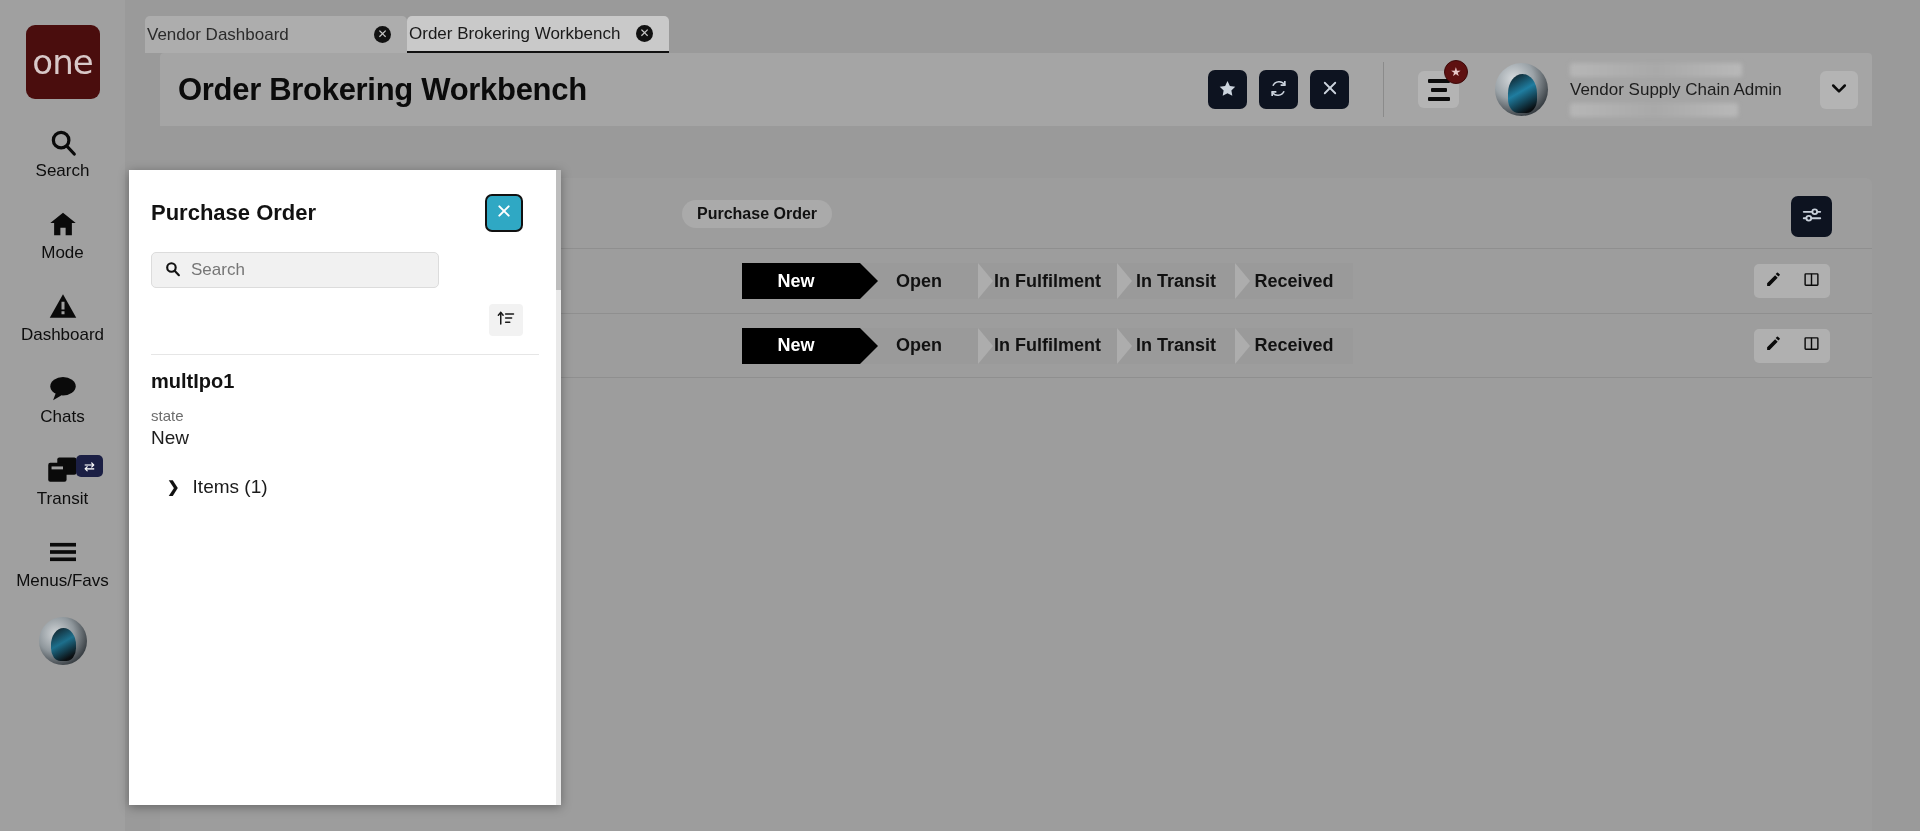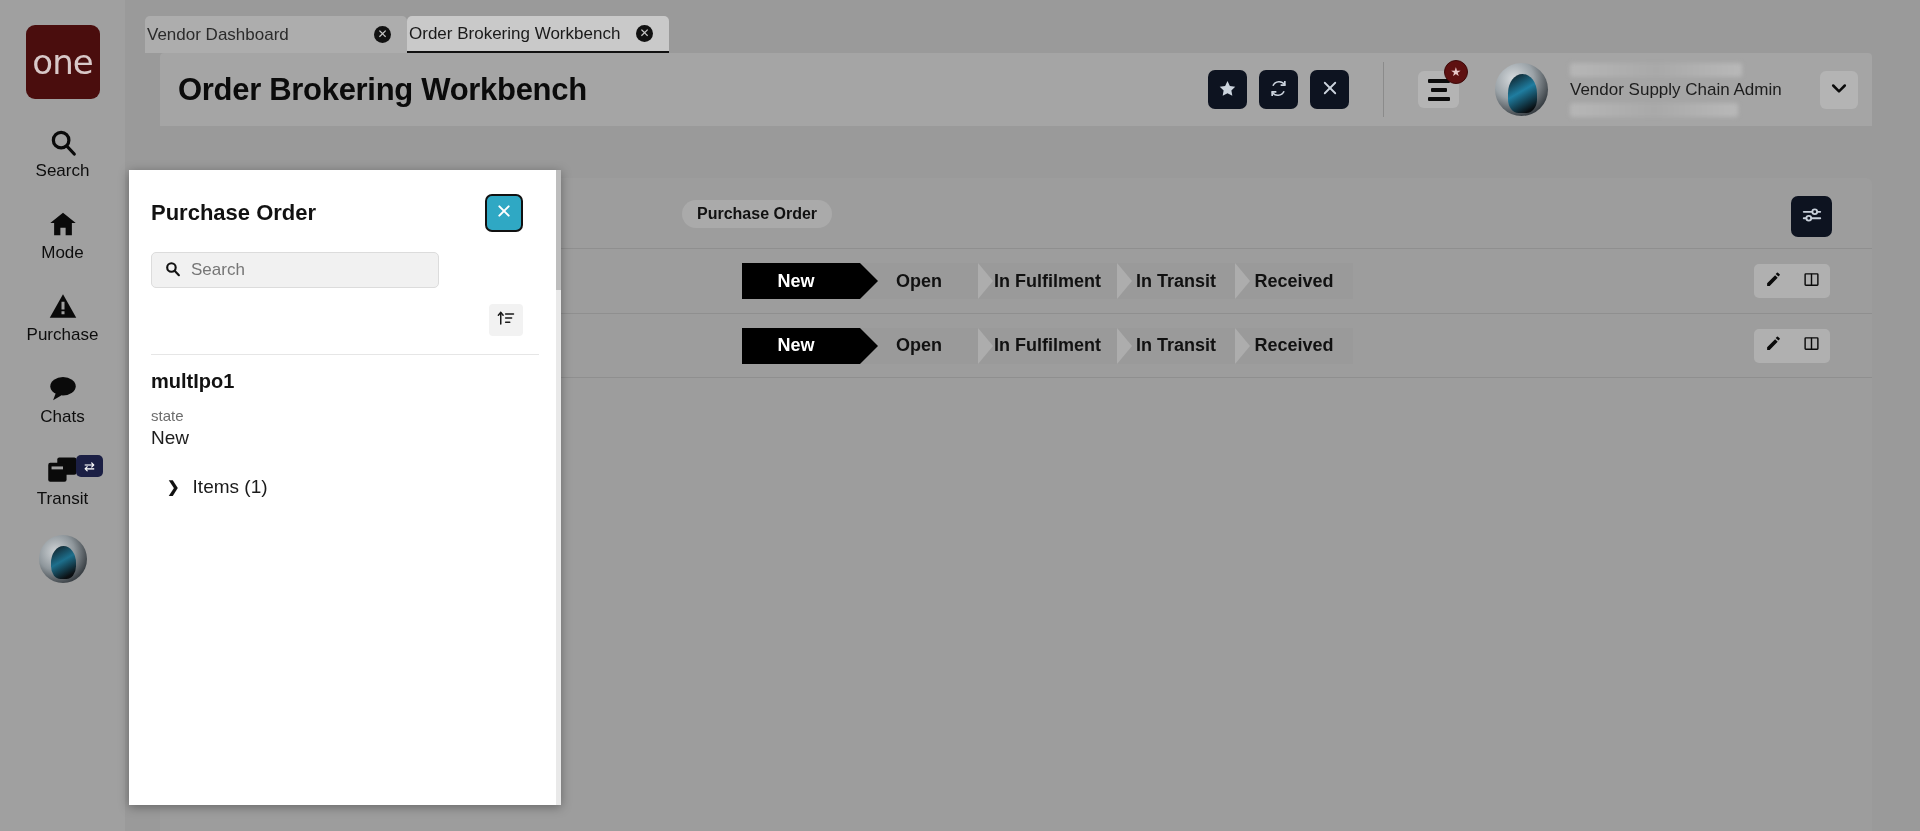--- a/index.html
+++ b/index.html
@@ -395,21 +395,21 @@
     </div>
 
     <div class="rail-item">
       <span class="glyph">
         <svg width="30" height="30" viewBox="0 0 24 24" fill="currentColor">
           <path d="M12 2.6 1.4 21.4h21.2z"></path>
           <rect x="10.8" y="8.6" width="2.4" height="6.2" fill="#a0a0a0"></rect>
           <rect x="10.8" y="16.2" width="2.4" height="2.4" fill="#a0a0a0"></rect>
         </svg>
       </span>
-      <span class="lbl">Purchase</span>
+      <span class="lbl">Dashboard</span>
     </div>
 
 
     <div class="rail-item">
       <span class="glyph">
         <svg width="32" height="28" viewBox="0 0 24 22" fill="currentColor">
           <ellipse cx="12" cy="9.6" rx="10" ry="7.2"></ellipse>
           <path d="M6.6 14.4 4.2 20.6l6.4-3.8z"></path>
         </svg>
       </span>
@@ -423,20 +423,30 @@
           <rect x="1.4" y="5.4" width="14.4" height="14.8" rx="1.6"></rect>
           <rect x="4" y="8.2" width="9" height="2.3" fill="#a0a0a0"></rect>
         </svg>
       </span>
       <span class="rail-badge">
         <span>⇄</span>
       </span>
       <span class="lbl">Transit</span>
     </div>
 
+    <div class="rail-item">
+      <span class="glyph">
+        <svg width="32" height="26" viewBox="0 0 24 20" fill="currentColor">
+          <rect x="2" y="3" width="20" height="2.8"></rect>
+            <rect x="2" y="8.6" width="20" height="2.8"></rect>
+            <rect x="2" y="14.2" width="20" height="2.8"></rect>
+        </svg>
+      </span>
+      <span class="lbl">Menus/Favs</span>
+    </div>
 
     <div class="rail-avatar"></div>
   </div>
 
   <div class="tabbar">
     <div class="tab">
       <span class="tab-label">Vendor Dashboard</span>
       <span class="tab-close">✕</span>
     </div>
     <div class="tab active">

